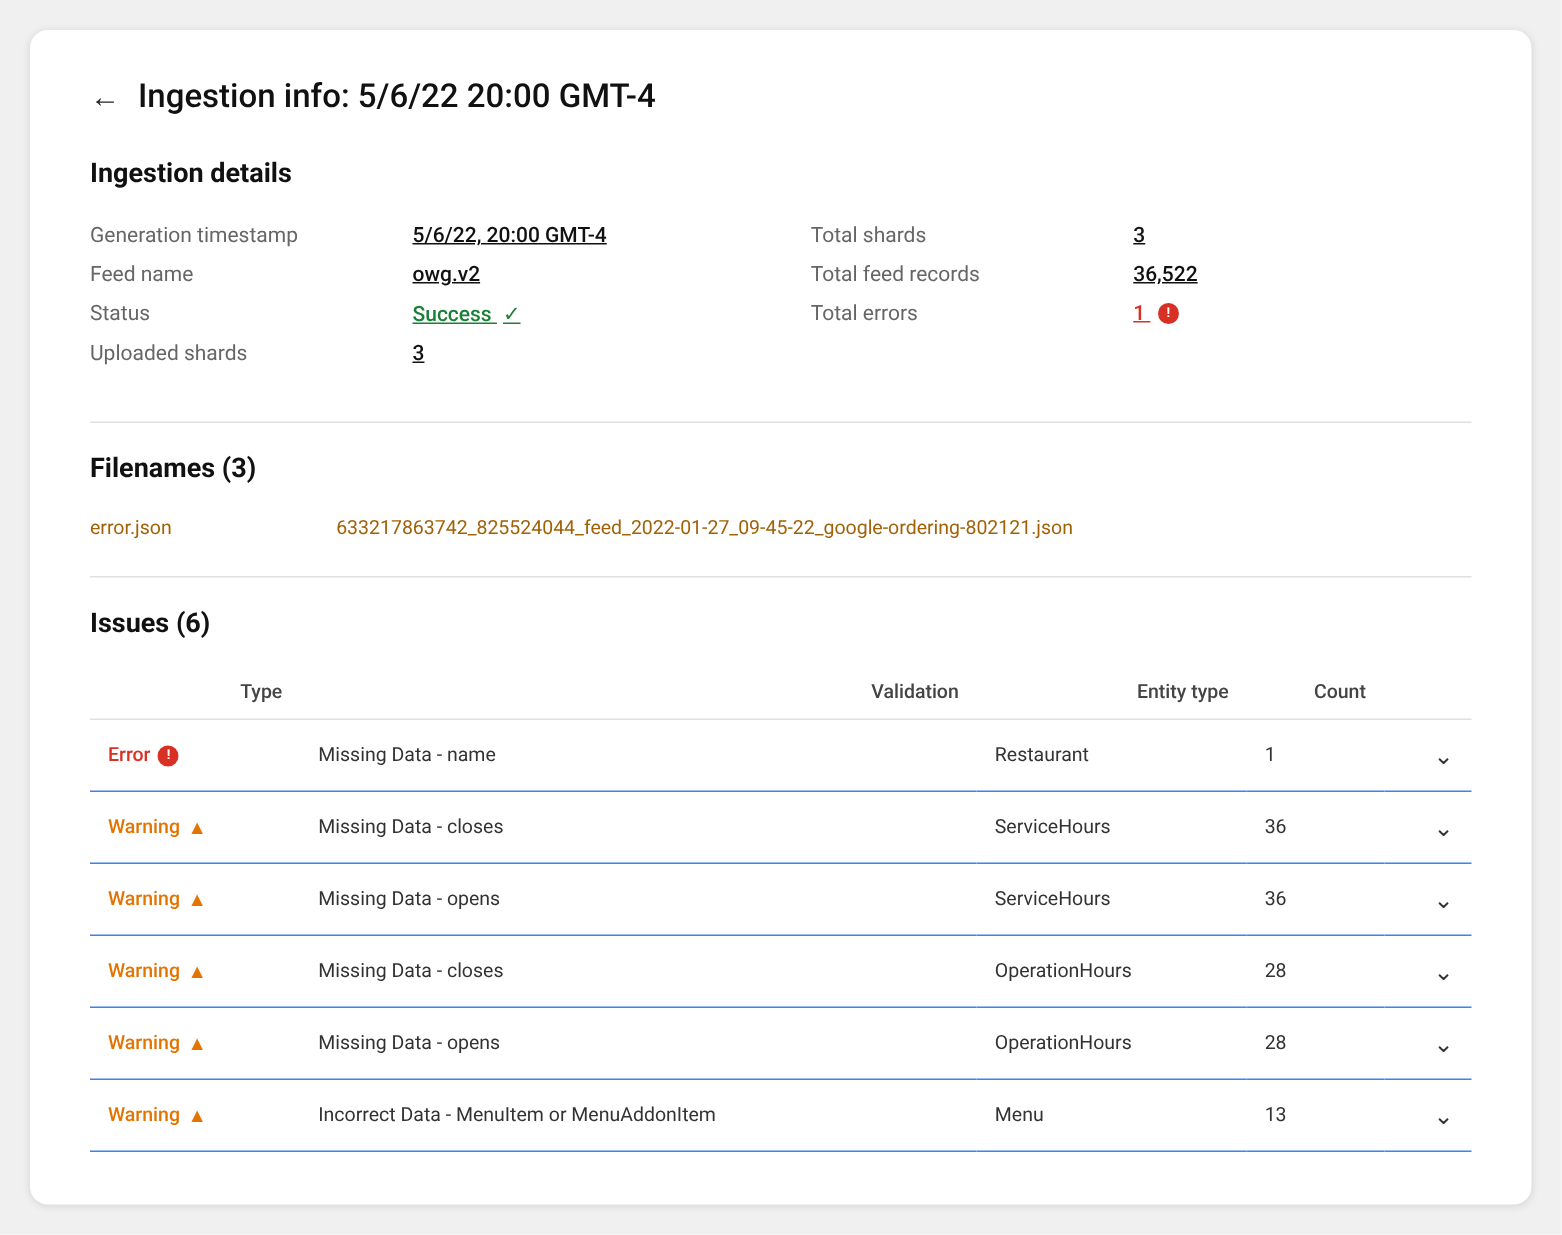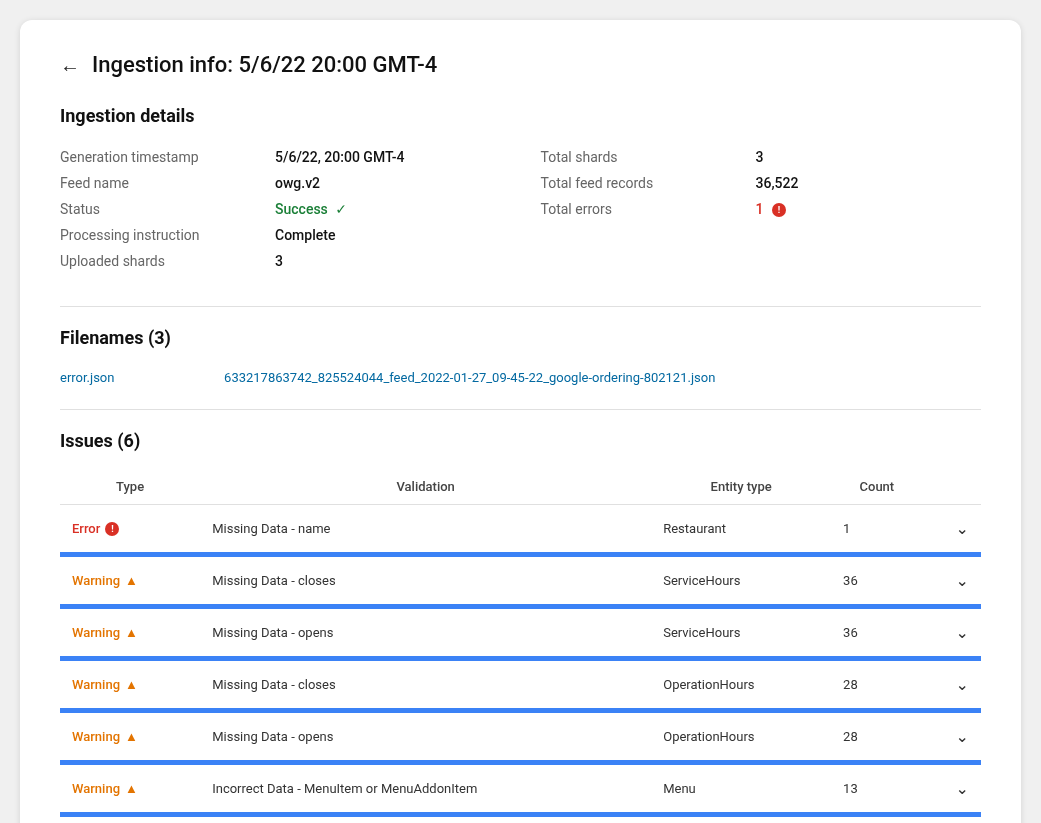--- a/index.html
+++ b/index.html
@@ -56,20 +56,21 @@
       gap: 45px;
     }
     .detail-label {
       color: #666;
       width: 170px;
       flex-shrink: 0;
     }
     .detail-value {
       color: #111;
       font-weight: 500;
+      text-decoration: underline;
     }
     .detail-value.success {
       color: #1a7f37;
     }
     .detail-value.error-val {
       color: #d93025;
     }
     .detail-value.warning-val {
       color: #e37400;
     }
@@ -102,42 +103,42 @@
     .section-divider {
       border: none;
       border-top: 1px solid #e0e0e0;
       margin: 20px 0;
     }
     .filenames-section {
       margin-bottom: 16px;
     }
     .filenames-list {
       font-size: 13px;
-      color: #0369a1;
+      color: #a16207;
       line-height: 1.8;
     }
     .issues-section {}
     .issues-table {
       width: 100%;
       border-collapse: collapse;
       margin-top: 8px;
     }
     .issues-table th {
-      text-align: center;
+      text-align: right;
       font-size: 13px;
       font-weight: 500;
       color: #444;
       padding: 10px 12px;
       border-bottom: 1px solid #e0e0e0;
     }
     .issues-table td {
       font-size: 13px;
       color: #333;
       padding: 14px 12px;
-      border-bottom: 5px solid #3b82f6;
+      border-bottom: 1px solid #3b82f6;
       vertical-align: middle;
     }
     .type-error {
       color: #d93025;
       font-weight: 500;
       display: flex;
       align-items: center;
       gap: 5px;
     }
     .type-warning {
@@ -191,24 +192,20 @@
           <span class="detail-label">Generation timestamp</span>
           <span class="detail-value">5/6/22, 20:00 GMT-4</span>
         </div>
         <div class="detail-row">
           <span class="detail-label">Feed name</span>
           <span class="detail-value">owg.v2</span>
         </div>
         <div class="detail-row">
           <span class="detail-label">Status</span>
           <span class="detail-value success">Success <span class="check-icon">✓</span></span>
-        </div>
-        <div class="detail-row">
-          <span class="detail-label">Processing instruction</span>
-          <span class="detail-value">Complete</span>
         </div>
         <div class="detail-row">
           <span class="detail-label">Uploaded shards</span>
           <span class="detail-value">3</span>
         </div>
       </div>
 
       <div>
         <div class="detail-row">
           <span class="detail-label">Total shards</span>

